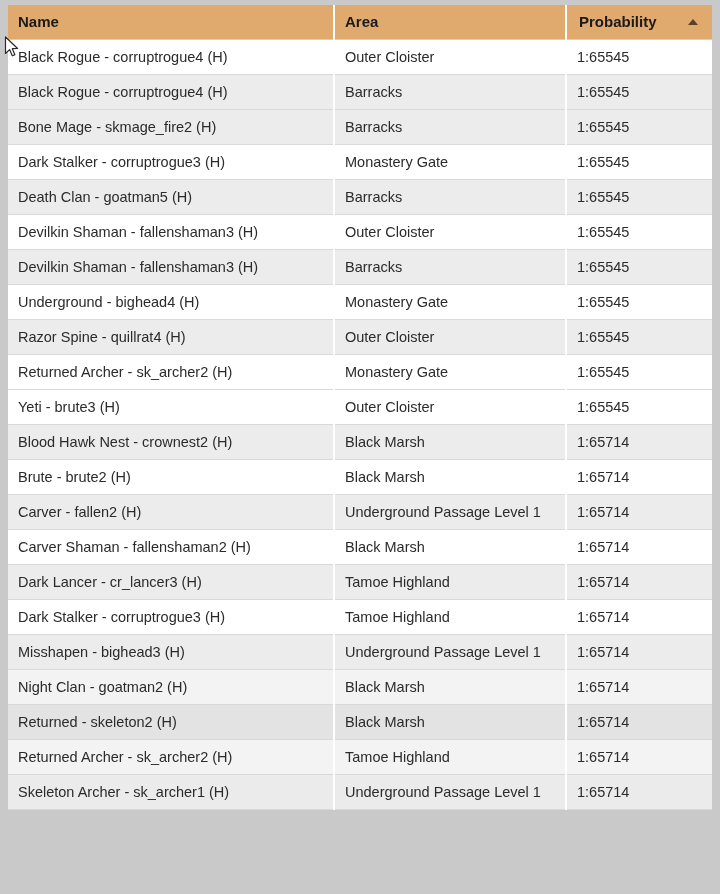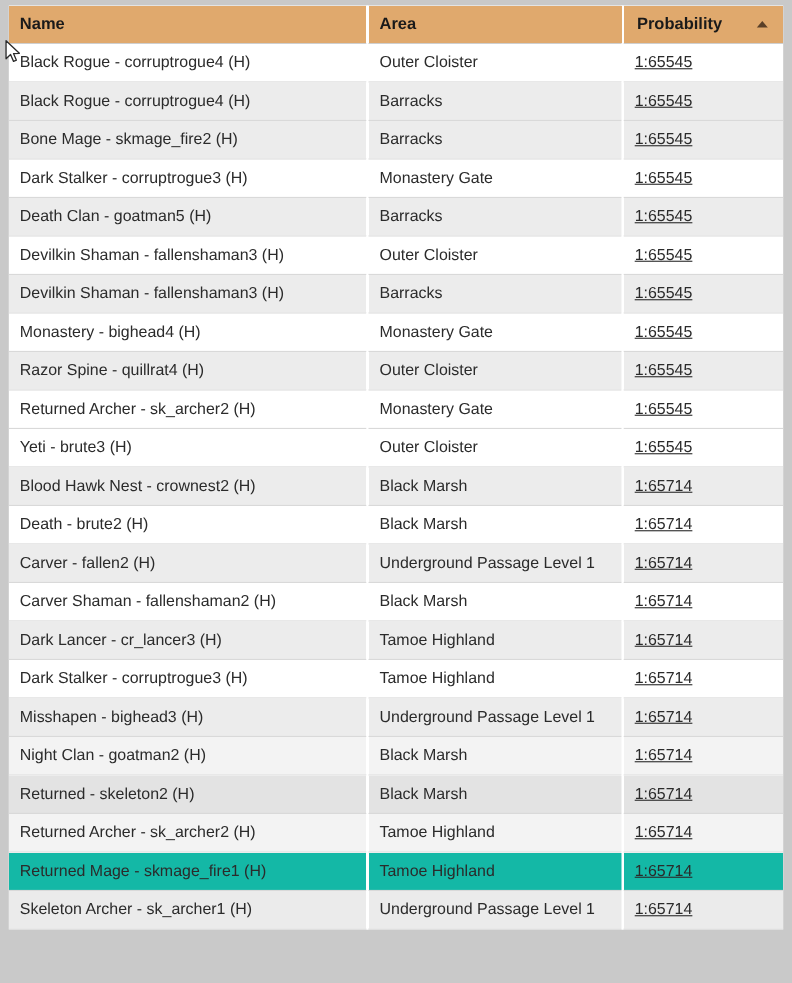--- a/index.html
+++ b/index.html
@@ -84,21 +84,21 @@
     padding: 0 10px;
     height: 34px;
     line-height: 34px;
     border-right: 2px solid #ffffff;
     border-bottom: 1px solid #d9d9d9;
     white-space: nowrap;
     overflow: hidden;
     text-overflow: clip;
     box-sizing: border-box;
   }
-  tbody td:last-child { border-right: none; text-decoration: underline; }
+  tbody td:last-child { border-right: none; }
 
   tbody tr.row-odd  td { background: #ffffff; }
   tbody tr.row-even td { background: #ececec; }
 
   
   tbody tr:nth-child(n+19).row-odd  td { background: #f3f3f3; }
   tbody tr:nth-child(n+19).row-even td { background: #e3e3e3; }
   tbody tr:nth-child(n+22).row-odd  td { background: #ebebeb; }
   tbody tr:nth-child(n+22).row-even td { background: #14b8a6; }
   tbody tr:nth-child(n+24).row-odd  td { background: #e2e2e2; }
@@ -177,21 +177,21 @@
             <td>Devilkin Shaman - fallenshaman3 (H)</td>
             <td>Outer Cloister</td>
             <td>1:65545</td>
           </tr>
           <tr class="row-even">
             <td>Devilkin Shaman - fallenshaman3 (H)</td>
             <td>Barracks</td>
             <td>1:65545</td>
           </tr>
           <tr class="row-odd">
-            <td>Monastery - bighead4 (H)</td>
+            <td>Underground - bighead4 (H)</td>
             <td>Monastery Gate</td>
             <td>1:65545</td>
           </tr>
           <tr class="row-even">
             <td>Razor Spine - quillrat4 (H)</td>
             <td>Outer Cloister</td>
             <td>1:65545</td>
           </tr>
           <tr class="row-odd">
             <td>Returned Archer - sk_archer2 (H)</td>
@@ -202,21 +202,21 @@
             <td>Yeti - brute3 (H)</td>
             <td>Outer Cloister</td>
             <td>1:65545</td>
           </tr>
           <tr class="row-even">
             <td>Blood Hawk Nest - crownest2 (H)</td>
             <td>Black Marsh</td>
             <td>1:65714</td>
           </tr>
           <tr class="row-odd">
-            <td>Death - brute2 (H)</td>
+            <td>Brute - brute2 (H)</td>
             <td>Black Marsh</td>
             <td>1:65714</td>
           </tr>
           <tr class="row-even">
             <td>Carver - fallen2 (H)</td>
             <td>Underground Passage Level 1</td>
             <td>1:65714</td>
           </tr>
           <tr class="row-odd">
             <td>Carver Shaman - fallenshaman2 (H)</td>
@@ -243,25 +243,20 @@
             <td>Black Marsh</td>
             <td>1:65714</td>
           </tr>
           <tr class="row-even">
             <td>Returned - skeleton2 (H)</td>
             <td>Black Marsh</td>
             <td>1:65714</td>
           </tr>
           <tr class="row-odd">
             <td>Returned Archer - sk_archer2 (H)</td>
-            <td>Tamoe Highland</td>
-            <td>1:65714</td>
-          </tr>
-          <tr class="row-even">
-            <td>Returned Mage - skmage_fire1 (H)</td>
             <td>Tamoe Highland</td>
             <td>1:65714</td>
           </tr>
           <tr class="row-odd">
             <td>Skeleton Archer - sk_archer1 (H)</td>
             <td>Underground Passage Level 1</td>
             <td>1:65714</td>
           </tr>
         </tbody>
     </table>

